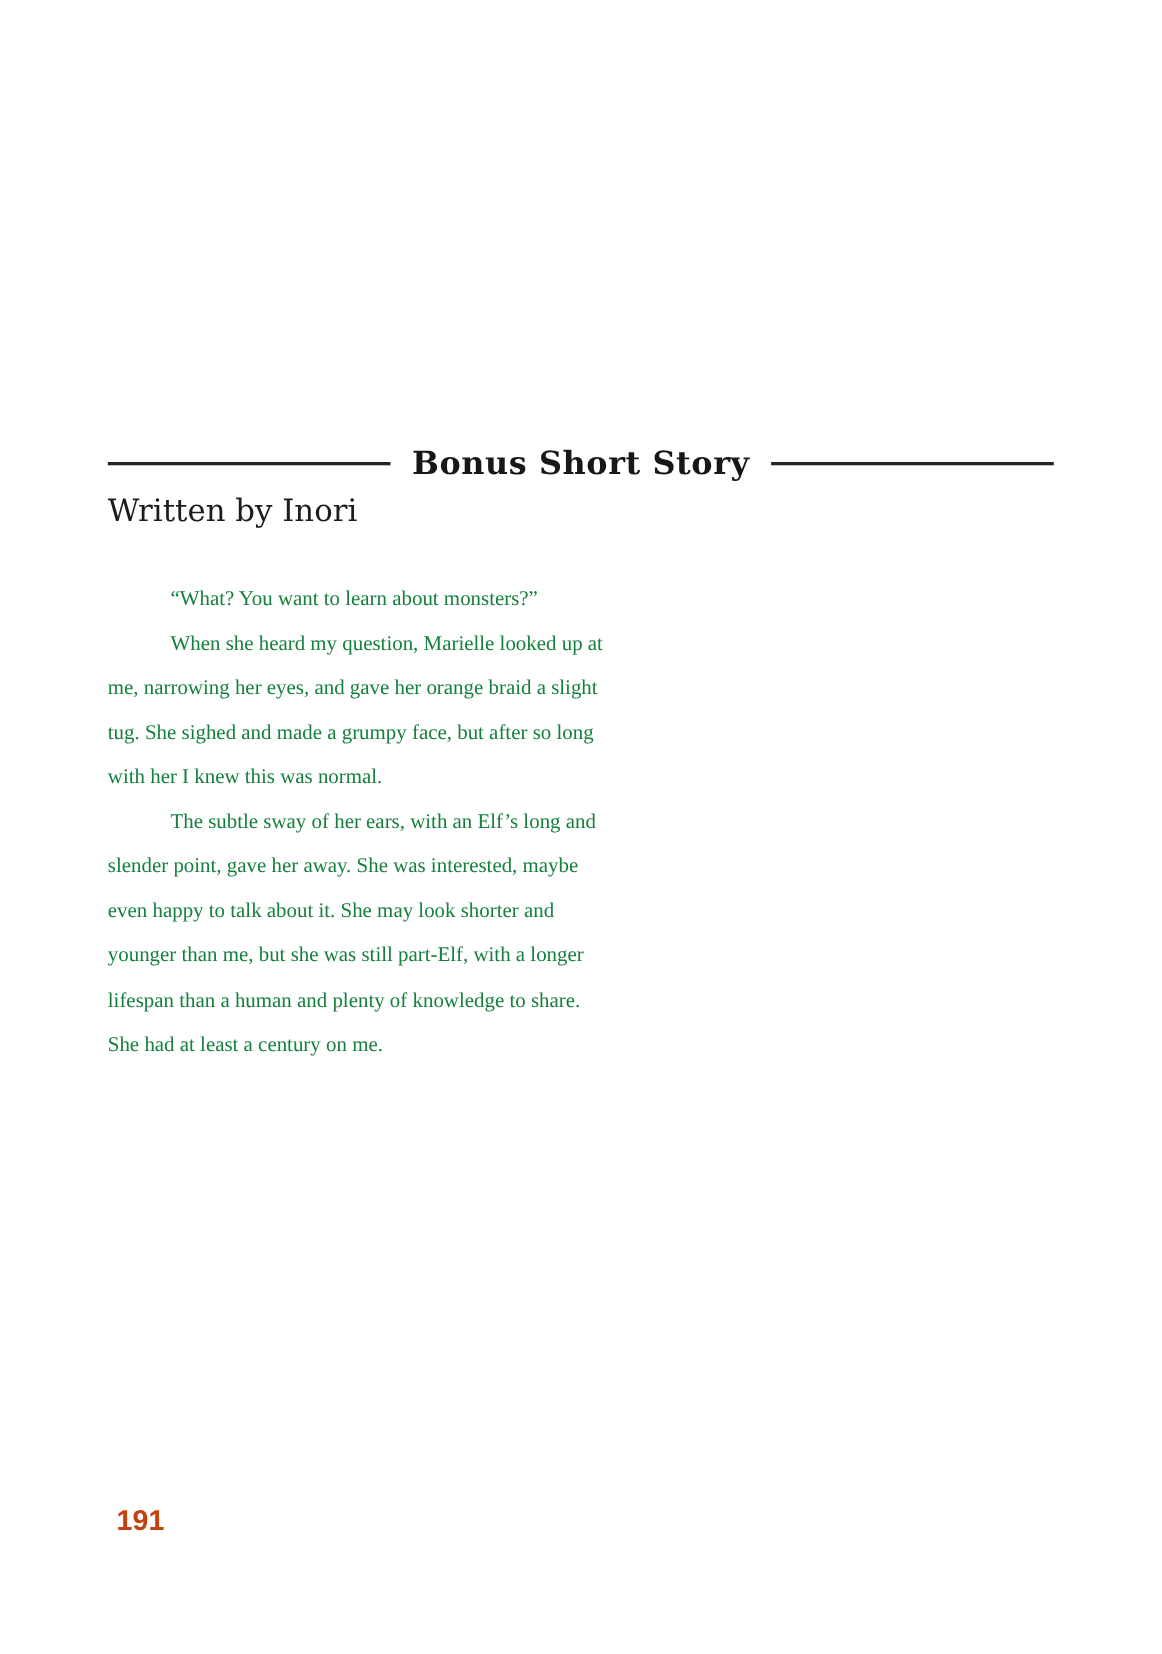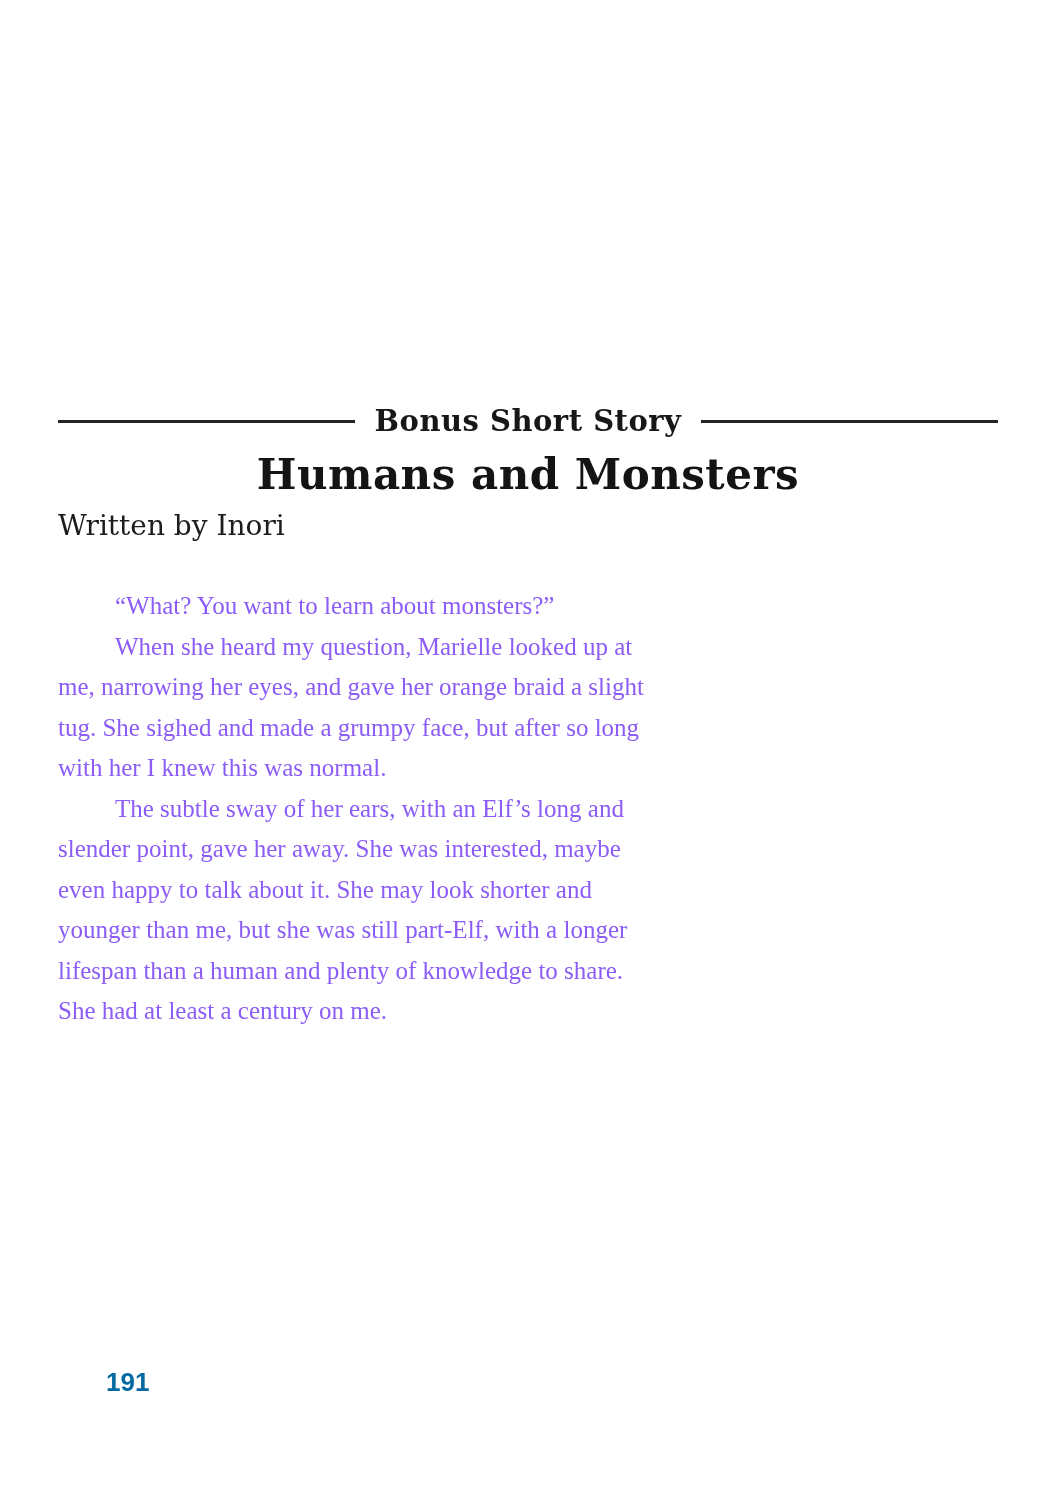--- a/index.html
+++ b/index.html
@@ -7,21 +7,21 @@
     padding: 0;
     background: #ffffff;
   }
   .page {
     position: relative;
     width: 1056px;
     height: 1440px;
     margin: 0 auto;
     background: #ffffff;
     box-sizing: border-box;
-    padding: 0 58px;
+    padding: 0 98px;
     color: #1c1c1c;
     font-family: "Liberation Serif", serif;
     overflow: hidden;
   }
   .kicker-row {
     display: flex;
     align-items: center;
     margin-top: 404px;
     gap: 20px;
   }
@@ -49,54 +49,53 @@
   }
   .byline {
     margin-top: 10px;
     text-align: left;
     font-family: "DejaVu Serif", "Liberation Serif", serif;
     font-size: 28px;
     color: #1c1c1c;
   }
   .story-body {
     margin-top: 44px;
-    font-size: 25px;
+    font-size: 19px;
     line-height: 40.5px;
-    color: #8b5cf6;
+    color: #15803d;
   }
   .story-body p {
     margin: 0;
     text-indent: 57px;
     white-space: pre-line;
   }
   .italic-inline {
     font-style: italic;
   }
   .page-number {
     position: absolute;
     left: 106px;
     bottom: 42px;
     font-family: "Liberation Sans", sans-serif;
     font-weight: 700;
     font-size: 26px;
-    color: #0369a1;
+    color: #c2410c;
   }
 </style>
 </head>
 <body>
 
 <div class="page">
 
   <div class="kicker-row">
     <div class="kicker-rule"></div>
     <span class="kicker-label">Bonus Short Story</span>
     <div class="kicker-rule"></div>
   </div>
 
-  <h1 class="page-title">Humans and Monsters</h1>
 
   <div class="byline">Written by Inori</div>
 
   <div class="story-body">
     <p>“What? You want to learn about monsters?”</p>
     <p>When she heard my question, Marielle looked up at
 me, narrowing her eyes, and gave her orange braid a slight
 tug. She sighed and made a grumpy face, but after so long
 with her I knew this was normal.</p>
     <p>The subtle sway of her ears, with an Elf’s long and

